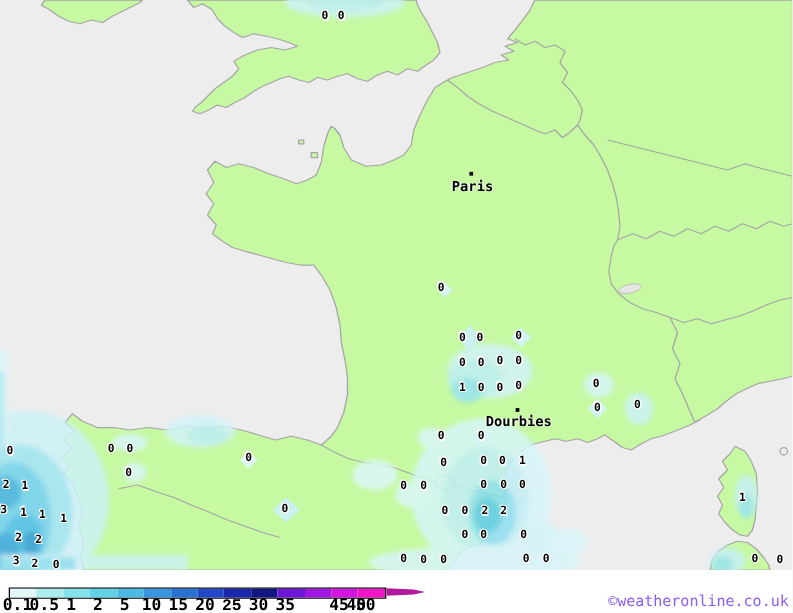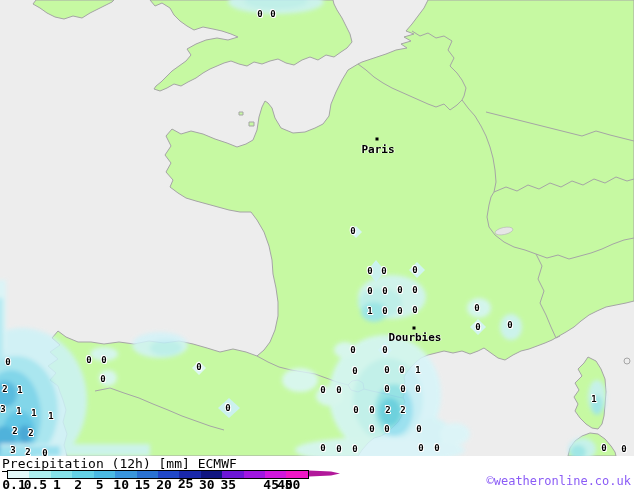--- a/index.html
+++ b/index.html
@@ -190,21 +190,20 @@
       </div>
     <div class="overlay">
         <div class="city-dot" style="left: 377px; top: 139px;"></div>
         <div class="city-label" style="left: 378px; top: 144px;">Paris</div>
         <div class="city-dot" style="left: 414px; top: 328px;"></div>
         <div class="city-label" style="left: 415px; top: 332px;">Dourbies</div>
       </div>
   </div>
 
   <div class="bottombar">
-    <div class="legend-title">Precipitation (12h) [mm] ECMWF</div>
     <div class="colorbar">
         <div class="cell" style="background: rgb(226, 248, 248);"></div>
         <div class="cell" style="background: rgb(172, 238, 238);"></div>
         <div class="cell" style="background: rgb(134, 226, 234);"></div>
         <div class="cell" style="background: rgb(100, 210, 230);"></div>
         <div class="cell" style="background: rgb(76, 186, 226);"></div>
         <div class="cell" style="background: rgb(58, 150, 220);"></div>
         <div class="cell" style="background: rgb(42, 114, 210);"></div>
         <div class="cell" style="background: rgb(33, 72, 200);"></div>
         <div class="cell" style="background: rgb(25, 40, 170);"></div>

